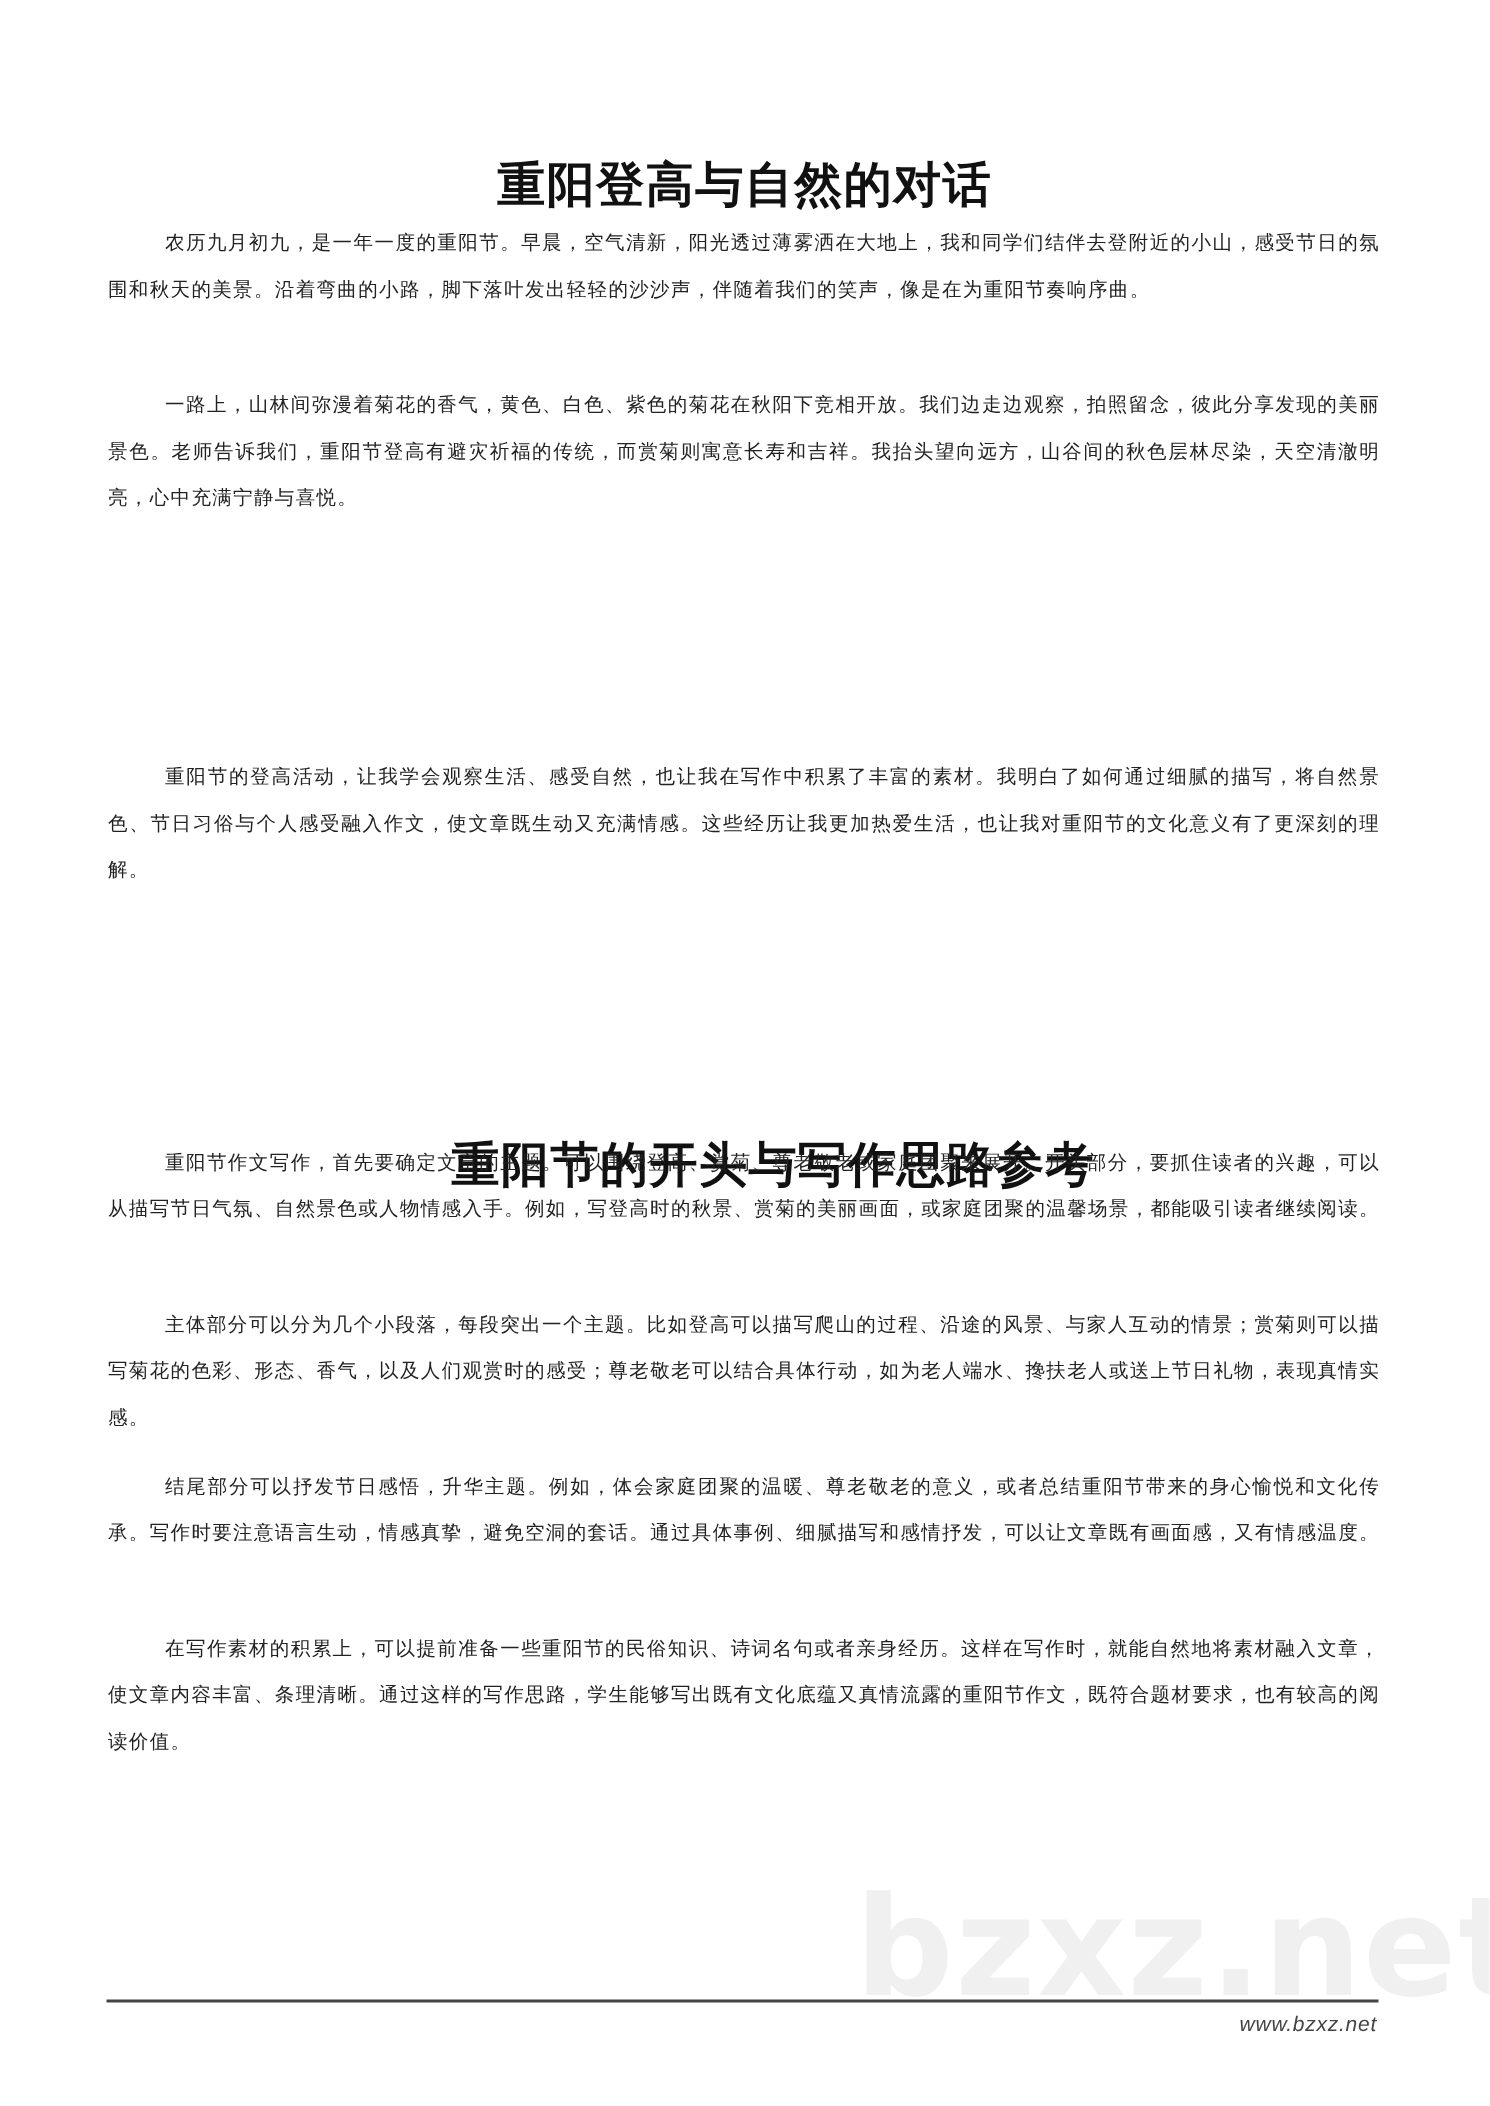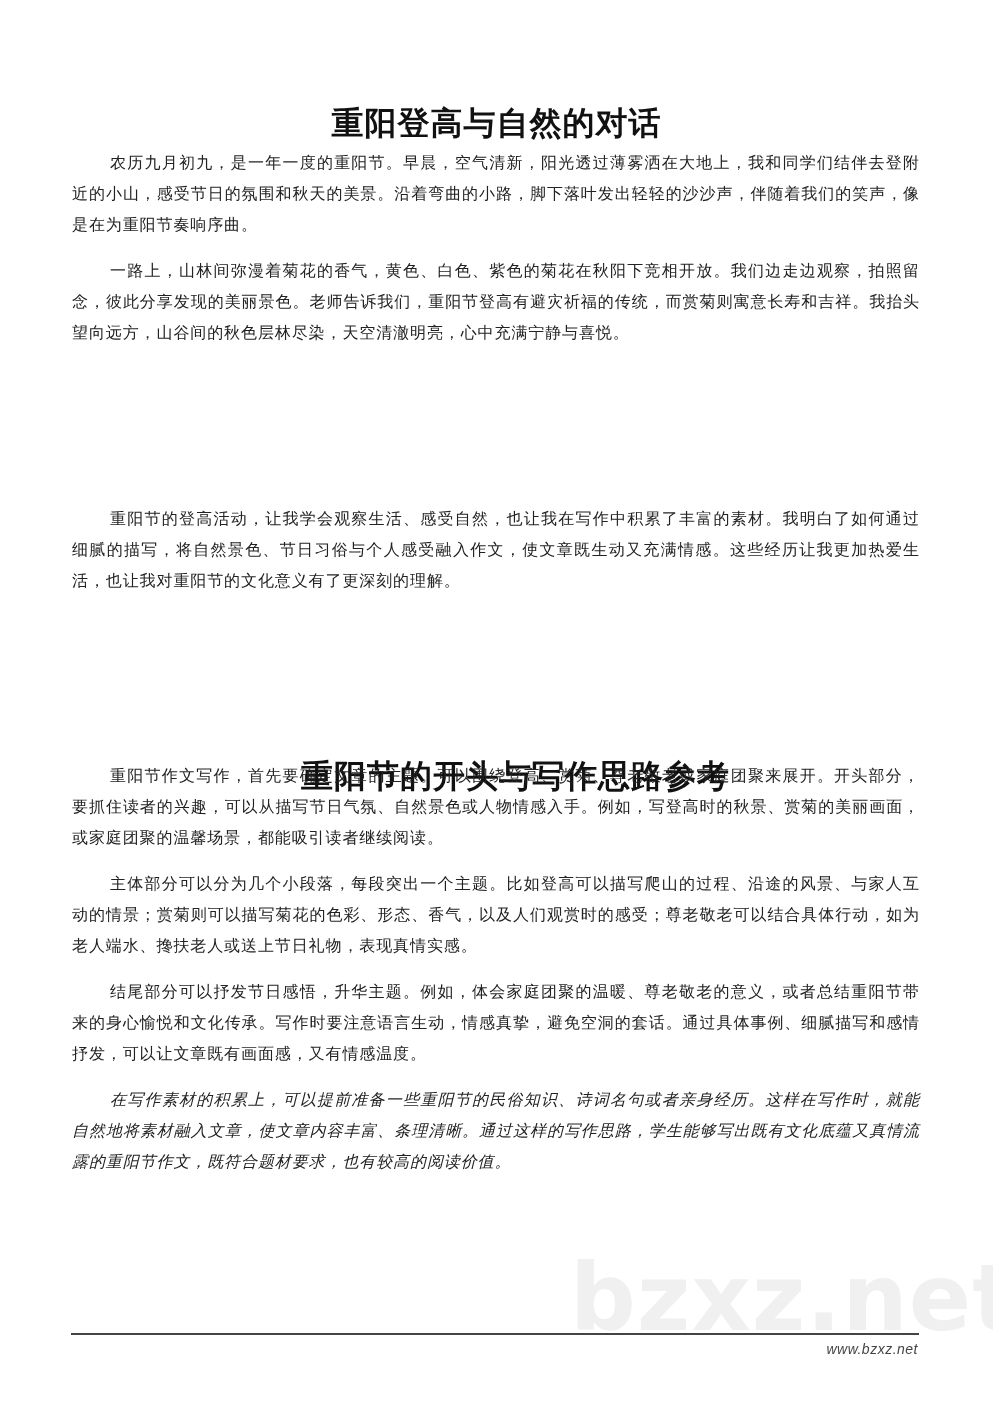--- a/index.html
+++ b/index.html
@@ -12,32 +12,32 @@
     .section-title {
       position: absolute; left: 0; width: 993px; text-align: center;
       font-family: "DejaVu Sans", "Liberation Sans", sans-serif;
       font-weight: bold; font-size: 32px; line-height: 36px; color: #111;
       letter-spacing: 1px;
     }
     #title1 { top: 84px; }
     #title2 { top: 737px; padding-left: 19px; }
     .para {
       position: absolute; left: 72px; width: 848px;
-      font-size: 16px; line-height: 31px; margin: 0;
+      font-size: 13px; line-height: 31px; margin: 0;
       text-indent: 38px; text-align: justify; color: #222;
       letter-spacing: 0.9px;
     }
     #p1 { top: 147px; }
     #p2 { top: 255px; }
     #p3 { top: 395px; }
     #p4 { top: 503px; }
     #p5 { top: 760px; }
     #p6 { top: 868px; }
     #p7 { top: 976px; }
-    #p8 { top: 1084px; font-style: italic; }
+    #p8 { top: 1084px; }
     .watermark {
       position: absolute; left: 570px; top: 1254px;
       font-family: "DejaVu Sans", "Liberation Sans", sans-serif;
       font-weight: bold; font-size: 92px; line-height: 90px;
       color: #f0f0f0; letter-spacing: 1px;
     }
     .footer-rule {
       position: absolute; left: 71px; top: 1333px; width: 848px; height: 2px;
       background: #444;
     }

